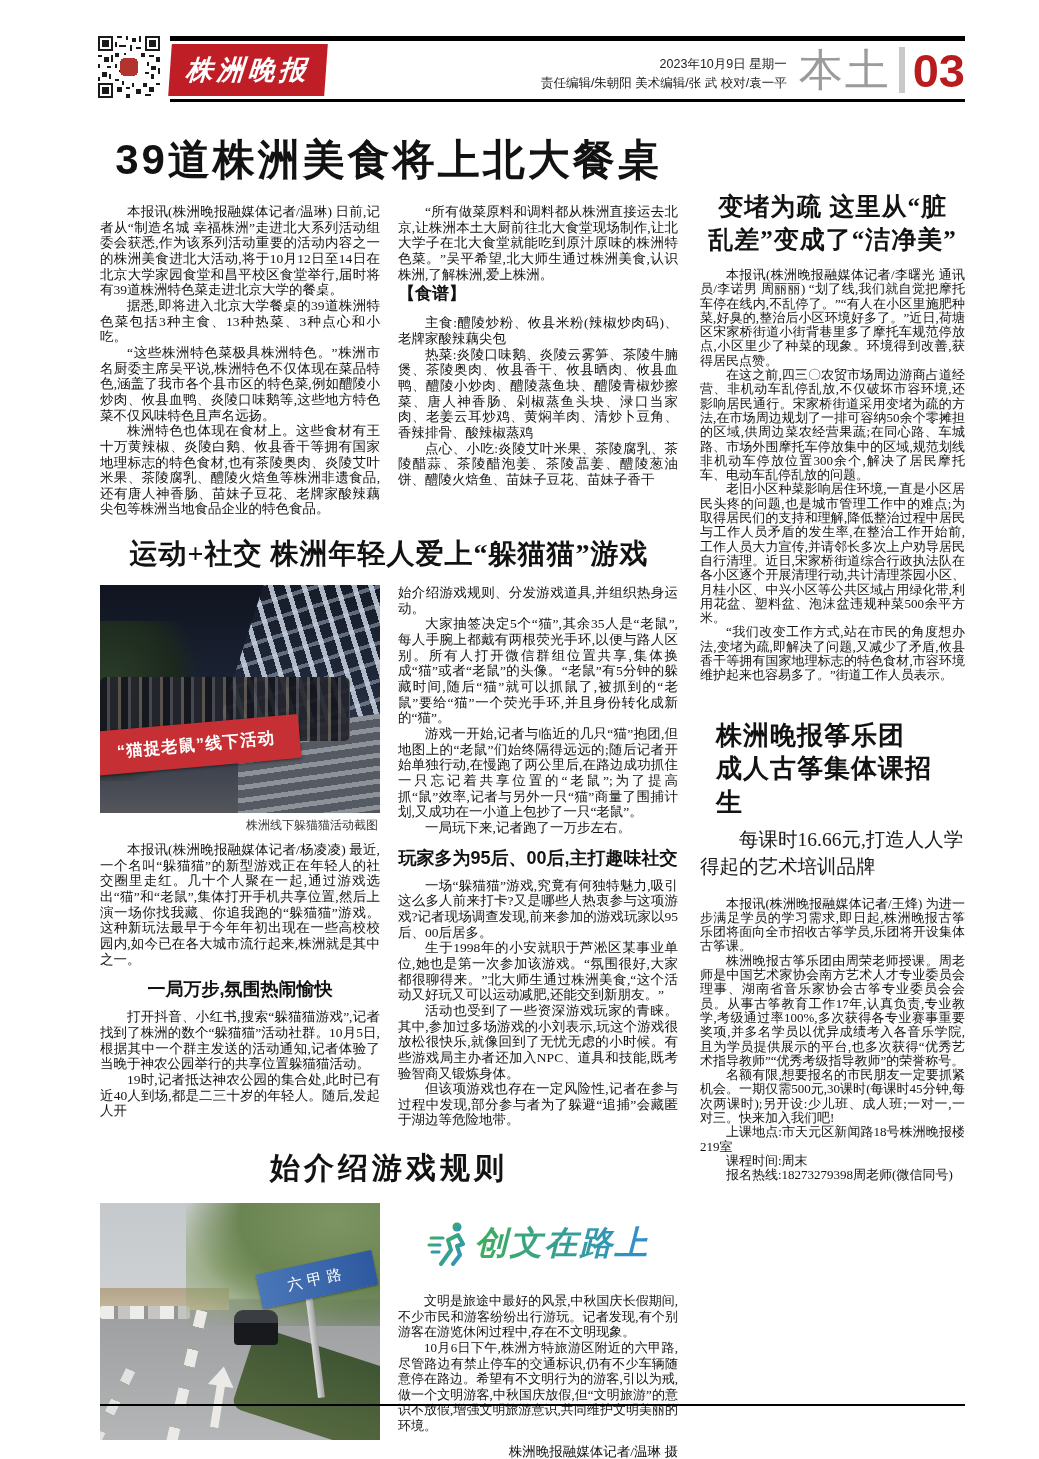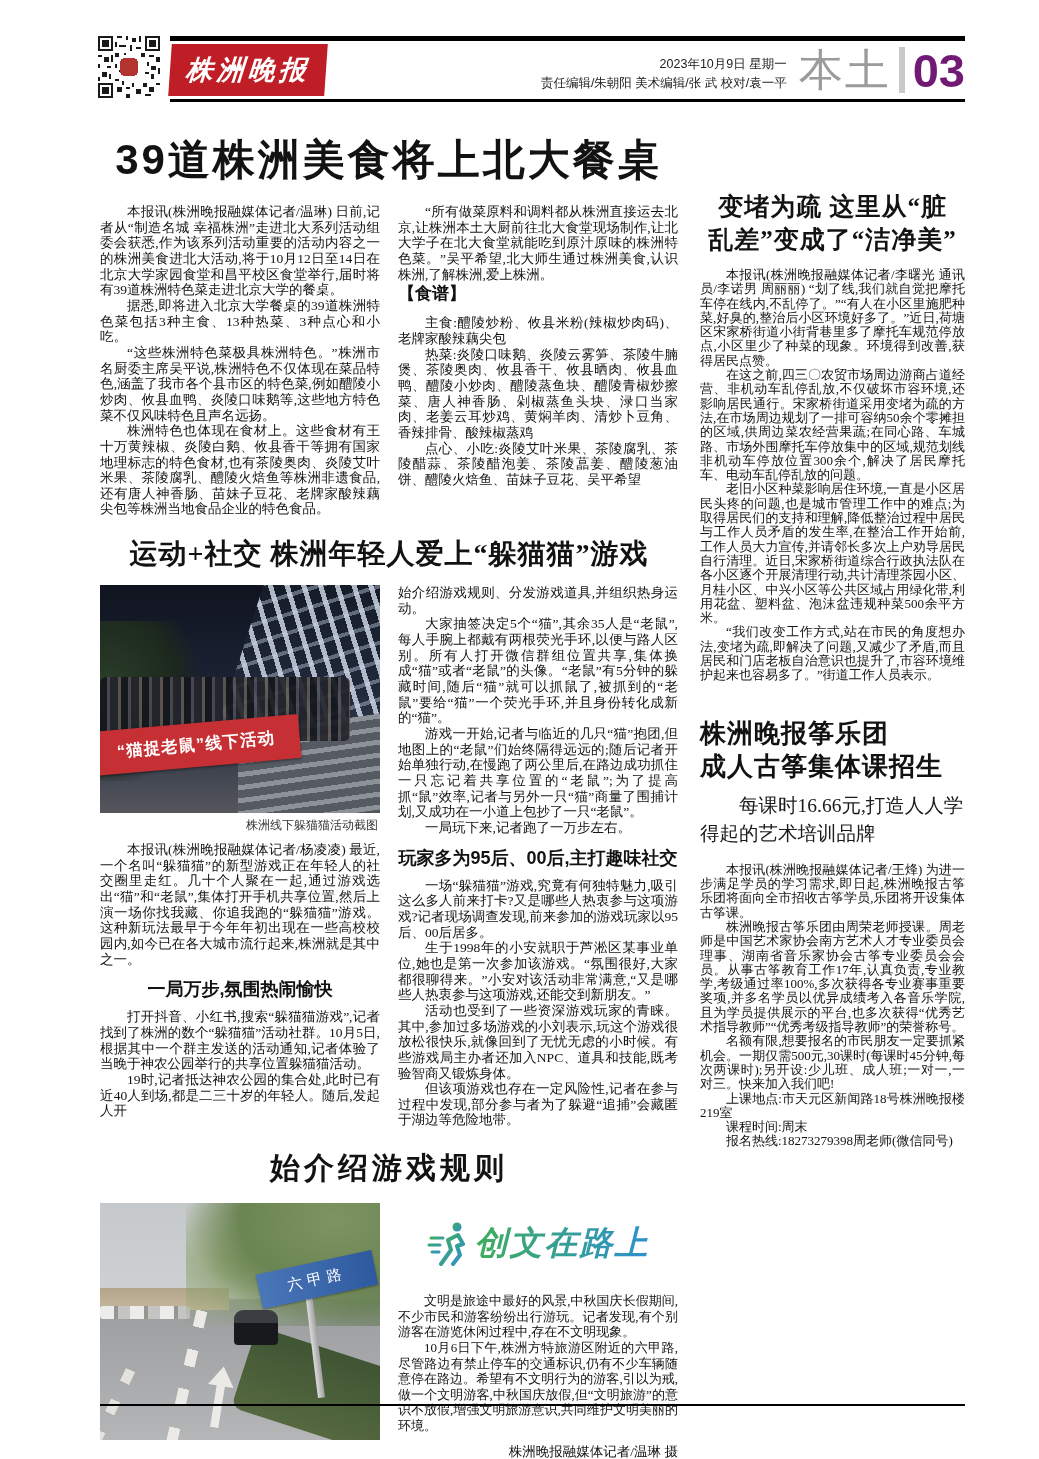--- a/index.html
+++ b/index.html
@@ -12,21 +12,21 @@
   .head-main{flex:1;border-top:5px solid #000;border-bottom:3px solid #000;height:56px;
              display:flex;align-items:center;padding:1px 0;}
   .masthead{background:#c01e26;color:#fff;font-weight:900;font-style:italic;font-size:27px;
             letter-spacing:4px;padding:8px 16px;transform:skewX(-4deg);}
   .head-info{margin-left:auto;text-align:right;font-size:12.5px;line-height:1.5;color:#222;
              font-family:"Liberation Sans","DejaVu Sans",sans-serif;margin-top:8px;}
   .section{display:flex;align-items:center;margin-left:12px;}
   .section-name{font-size:44px;font-weight:400;color:#9b9b9b;letter-spacing:2px;
                 font-family:"Liberation Sans","DejaVu Sans",sans-serif;}
   .section-div{width:6px;height:46px;background:#c9c9c9;margin:0 8px;}
-  .page-num{font-size:47px;font-weight:900;color:#701a75;
+  .page-num{font-size:47px;font-weight:900;color:#b91c1c;
             font-family:"Liberation Sans","DejaVu Sans",sans-serif;}
 
   
   .content{position:absolute;left:100px;top:128px;width:865px;display:flex;gap:22px;}
   .left-region{width:578px;flex:none;}
   .right-region{width:265px;flex:none;}
 
   .cols{display:flex;gap:18px;}
   .col{width:280px;flex:none;}
 
@@ -96,22 +96,22 @@
   .cw-text{font-size:33px;font-weight:900;font-style:italic;letter-spacing:2px;
            font-family:"Liberation Sans","DejaVu Sans",sans-serif;
            background:linear-gradient(90deg,#3fae5a,#2e8fd0);
            -webkit-background-clip:text;background-clip:text;color:transparent;-webkit-text-fill-color:transparent;}
 
   
   .art-traffic{margin-top:62px;}
   .h-traffic{font-size:25px;font-weight:900;line-height:1.32;text-align:center;letter-spacing:1px;margin:0 0 12px;}
   .right-region p.bp{font-size:13px;line-height:1.1;}
   .art-guzheng{margin-top:36px;}
-  .h-guzheng{font-family:Liberation Mono, monospace;font-size:26px;font-weight:900;
-             line-height:1.3;margin:0 0 6px;letter-spacing:1px;}
+  .h-guzheng{font-family:Liberation Serif, serif;font-size:26px;font-weight:900;
+             line-height:1.3;margin:0 16px 6px;letter-spacing:1px;}
   .gz-subtitle{font-size:19.5px;line-height:1.4;text-indent:2em;margin:4px 0 16px;color:#1a1a1a;}
 
   .bottom-rule{position:absolute;left:100px;right:74px;top:1404px;height:2px;background:#000;}
 </style>
 </head>
 <body>
 
 <div class="page">
 
   <div class="header">
@@ -194,21 +194,21 @@
             <p class="bp">本报讯(株洲晚报融媒体记者/温琳) 日前,记者从“制造名城 幸福株洲”走进北大系列活动组委会获悉,作为该系列活动重要的活动内容之一的株洲美食进北大活动,将于10月12日至14日在北京大学家园食堂和昌平校区食堂举行,届时将有39道株洲特色菜走进北京大学的餐桌。</p>
             <p class="bp">据悉,即将进入北京大学餐桌的39道株洲特色菜包括3种主食、13种热菜、3种点心和小吃。</p>
             <p class="bp">“这些株洲特色菜极具株洲特色。”株洲市名厨委主席吴平说,株洲特色不仅体现在菜品特色,涵盖了我市各个县市区的特色菜,例如醴陵小炒肉、攸县血鸭、炎陵口味鹅等,这些地方特色菜不仅风味特色且声名远扬。</p>
             <p class="bp">株洲特色也体现在食材上。这些食材有王十万黄辣椒、炎陵白鹅、攸县香干等拥有国家地理标志的特色食材,也有茶陵奥肉、炎陵艾叶米果、茶陵腐乳、醴陵火焙鱼等株洲非遗食品,还有唐人神香肠、苗妹子豆花、老牌家酸辣藕尖包等株洲当地食品企业的特色食品。</p>
           </div>
           <div class="col">
             <p class="bp">“所有做菜原料和调料都从株洲直接运去北京,让株洲本土大厨前往北大食堂现场制作,让北大学子在北大食堂就能吃到原汁原味的株洲特色菜。”吴平希望,北大师生通过株洲美食,认识株洲,了解株洲,爱上株洲。</p>
             <div class="recipe-title">【食谱】</div>
             <p class="bp">主食:醴陵炒粉、攸县米粉(辣椒炒肉码)、老牌家酸辣藕尖包</p>
             <p class="bp">热菜:炎陵口味鹅、炎陵云雾笋、茶陵牛腩煲、茶陵奥肉、攸县香干、攸县晒肉、攸县血鸭、醴陵小炒肉、醴陵蒸鱼块、醴陵青椒炒擦菜、唐人神香肠、剁椒蒸鱼头块、渌口当家肉、老姜云耳炒鸡、黄焖羊肉、清炒卜豆角、香辣排骨、酸辣椒蒸鸡</p>
-            <p class="bp">点心、小吃:炎陵艾叶米果、茶陵腐乳、茶陵醋蒜、茶陵醋泡姜、茶陵蕌姜、醴陵葱油饼、醴陵火焙鱼、苗妹子豆花、吴平希望</p>
+            <p class="bp">点心、小吃:炎陵艾叶米果、茶陵腐乳、茶陵醋蒜、茶陵醋泡姜、茶陵蕌姜、醴陵葱油饼、醴陵火焙鱼、苗妹子豆花、苗妹子香干</p>
           </div>
         </div>
       </div>
 
       <div class="art2">
         <div class="h2-hide">运动+社交 株洲年轻人爱上“躲猫猫”游戏</div>
         <div class="cols">
           <div class="col">
             <div class="photo1">
               <div class="p1-tree"></div>
@@ -223,21 +223,21 @@
             <p class="bp">打开抖音、小红书,搜索“躲猫猫游戏”,记者找到了株洲的数个“躲猫猫”活动社群。10月5日,根据其中一个群主发送的活动通知,记者体验了当晚于神农公园举行的共享位置躲猫猫活动。</p>
             <p class="bp">19时,记者抵达神农公园的集合处,此时已有近40人到场,都是二三十岁的年轻人。随后,发起人开</p>
           </div>
           <div class="col">
             <p class="bp noind">始介绍游戏规则、分发游戏道具,并组织热身运动。</p>
             <p class="bp">大家抽签决定5个“猫”,其余35人是“老鼠”,每人手腕上都戴有两根荧光手环,以便与路人区别。所有人打开微信群组位置共享,集体换成“猫”或者“老鼠”的头像。“老鼠”有5分钟的躲藏时间,随后“猫”就可以抓鼠了,被抓到的“老鼠”要给“猫”一个荧光手环,并且身份转化成新的“猫”。</p>
             <p class="bp">游戏一开始,记者与临近的几只“猫”抱团,但地图上的“老鼠”们始终隔得远远的;随后记者开始单独行动,在慢跑了两公里后,在路边成功抓住一只忘记着共享位置的“老鼠”;为了提高抓“鼠”效率,记者与另外一只“猫”商量了围捕计划,又成功在一小道上包抄了一只“老鼠”。</p>
             <p class="bp">一局玩下来,记者跑了一万步左右。</p>
             <div class="subhead">玩家多为95后、00后,主打趣味社交</div>
             <p class="bp">一场“躲猫猫”游戏,究竟有何独特魅力,吸引这么多人前来打卡?又是哪些人热衷参与这项游戏?记者现场调查发现,前来参加的游戏玩家以95后、00后居多。</p>
-            <p class="bp">生于1998年的小安就职于芦淞区某事业单位,她也是第一次参加该游戏。“氛围很好,大家都很聊得来。”小安对该活动非常满意,“又是哪些人热衷参与这项游戏,还能交到新朋友。”</p>
+            <p class="bp">生于1998年的小安就职于芦淞区某事业单位,她也是第一次参加该游戏。“氛围很好,大家都很聊得来。”北大师生通过株洲美食,“这个活动又好玩又可以运动减肥,还能交到新朋友。”</p>
             <p class="bp">活动也受到了一些资深游戏玩家的青睐。其中,参加过多场游戏的小刘表示,玩这个游戏很放松很快乐,就像回到了无忧无虑的小时候。有些游戏局主办者还加入NPC、道具和技能,既考验智商又锻炼身体。</p>
             <p class="bp">但该项游戏也存在一定风险性,记者在参与过程中发现,部分参与者为了躲避“追捕”会藏匿于湖边等危险地带。</p>
           </div>
         </div>
       </div>
 
       <div class="art3">
         <div class="h3-park">始介绍游戏规则</div>
         <div class="cols">
           <div class="col">
@@ -280,21 +280,21 @@
     <div class="right-region">
 
       <div class="art-traffic">
         <div class="h-traffic">
           <div>变堵为疏 这里从“脏</div>
           <div>乱差”变成了“洁净美”</div>
         </div>
         <p class="bp">本报讯(株洲晚报融媒体记者/李曙光 通讯员/李诺男 周丽丽) “划了线,我们就自觉把摩托车停在线内,不乱停了。”“有人在小区里施肥种菜,好臭的,整治后小区环境好多了。”近日,荷塘区宋家桥街道小街背巷里多了摩托车规范停放点,小区里少了种菜的现象。环境得到改善,获得居民点赞。</p>
         <p class="bp">在这之前,四三〇农贸市场周边游商占道经营、非机动车乱停乱放,不仅破坏市容环境,还影响居民通行。宋家桥街道采用变堵为疏的方法,在市场周边规划了一排可容纳50余个零摊担的区域,供周边菜农经营果蔬;在同心路、车城路、市场外围摩托车停放集中的区域,规范划线非机动车停放位置300余个,解决了居民摩托车、电动车乱停乱放的问题。</p>
         <p class="bp">老旧小区种菜影响居住环境,一直是小区居民头疼的问题,也是城市管理工作中的难点;为取得居民们的支持和理解,降低整治过程中居民与工作人员矛盾的发生率,在整治工作开始前,工作人员大力宣传,并请邻长多次上户劝导居民自行清理。近日,宋家桥街道综合行政执法队在各小区逐个开展清理行动,共计清理茶园小区、月桂小区、中兴小区等公共区域占用绿化带,利用花盆、塑料盆、泡沫盆违规种菜500余平方米。</p>
-        <p class="bp">“我们改变工作方式,站在市民的角度想办法,变堵为疏,即解决了问题,又减少了矛盾,而且居民和门店老板自治意识也提升了,市容环境维护起来也容易多了。”街道工作人员表示。</p>
+        <p class="bp">“我们改变工作方式,站在市民的角度想办法,变堵为疏,即解决了问题,又减少了矛盾,攸县香干等拥有国家地理标志的特色食材,市容环境维护起来也容易多了。”街道工作人员表示。</p>
       </div>
 
       <div class="art-guzheng">
         <div class="h-guzheng">
           <div>株洲晚报筝乐团</div>
           <div>成人古筝集体课招生</div>
         </div>
         <div class="gz-subtitle">每课时16.66元,打造人人学得起的艺术培训品牌</div>
         <p class="bp">本报讯(株洲晚报融媒体记者/王烽) 为进一步满足学员的学习需求,即日起,株洲晚报古筝乐团将面向全市招收古筝学员,乐团将开设集体古筝课。</p>
         <p class="bp">株洲晚报古筝乐团由周荣老师授课。周老师是中国艺术家协会南方艺术人才专业委员会理事、湖南省音乐家协会古筝专业委员会会员。从事古筝教育工作17年,认真负责,专业教学,考级通过率100%,多次获得各专业赛事重要奖项,并多名学员以优异成绩考入各音乐学院,且为学员提供展示的平台,也多次获得“优秀艺术指导教师”“优秀考级指导教师”的荣誉称号。</p>

